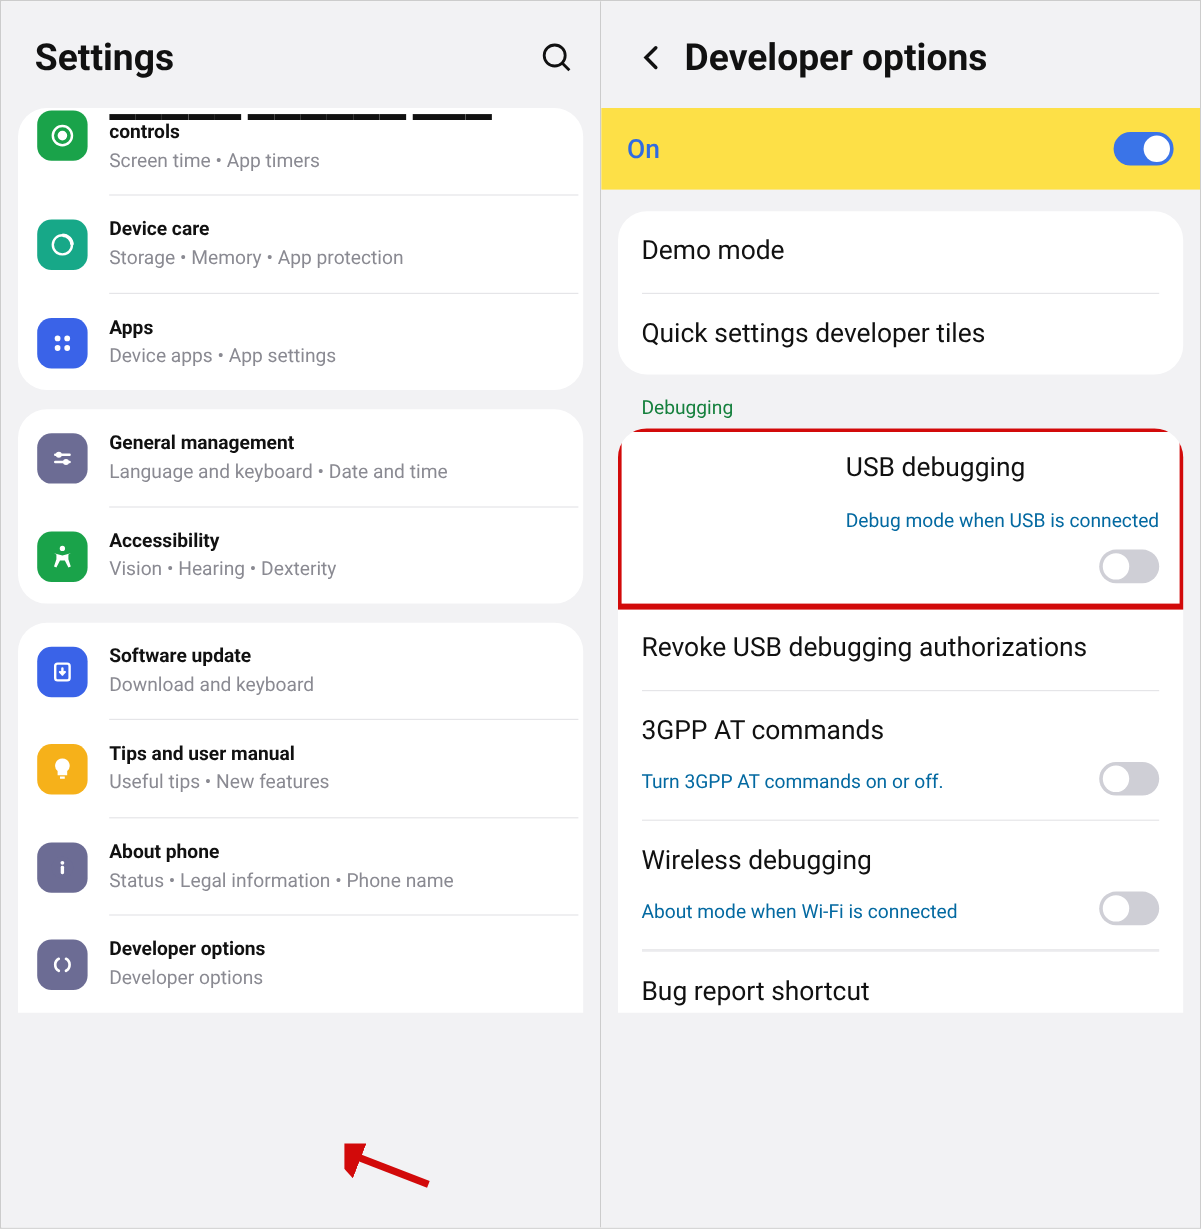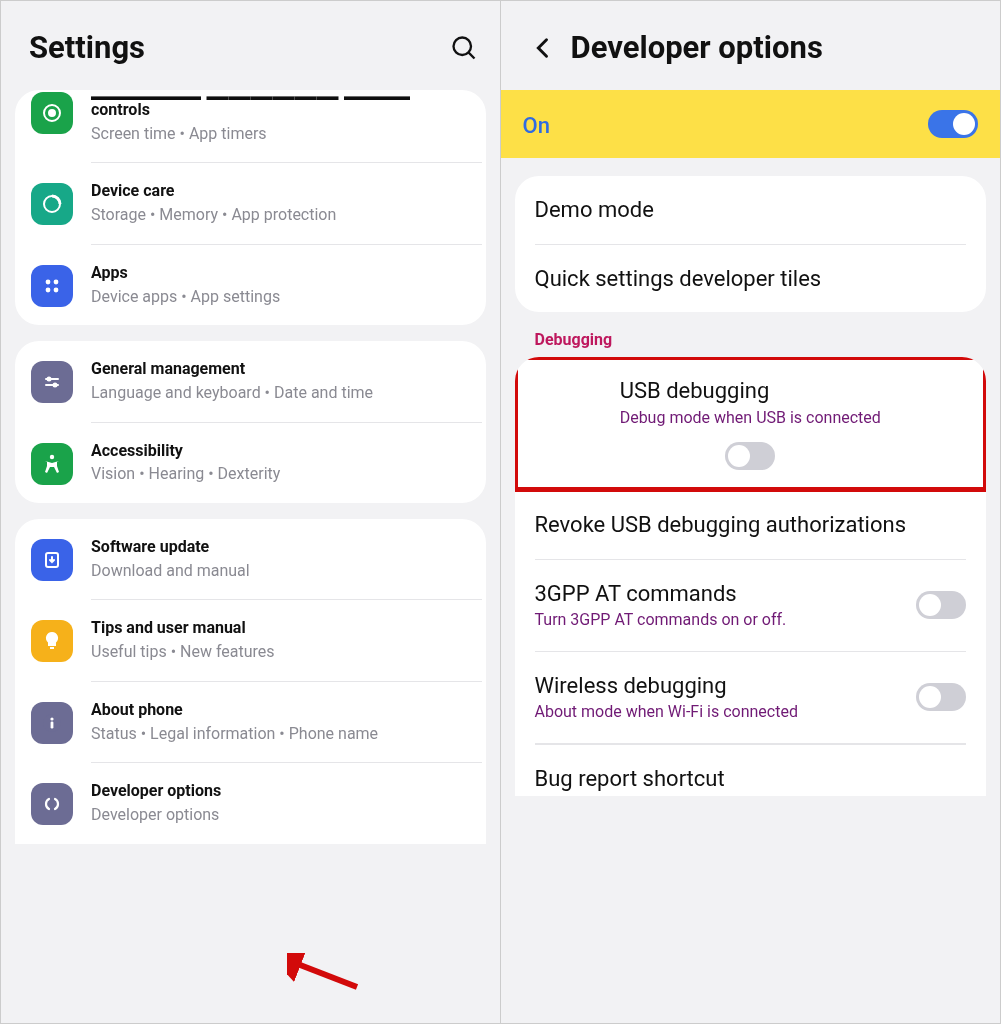--- a/index.html
+++ b/index.html
@@ -112,33 +112,32 @@
   .switch.off::after { left: 3px; }
   .r-section { margin-top: 18px; }
   .r-card {
     background: #fff;
     margin: 0 14px;
     border-radius: 24px;
     overflow: hidden;
   }
   .r-item {
     display: flex;
-    align-items: center;
+    align-items: flex-end;
     padding: 20px 20px 20px 20px;
     gap: 14px;
   }
   .r-item .r-body { flex: 1; min-width: 0; }
   .r-title { font-size: 22px; color: #111; line-height: 1.25; }
-  .r-sub { font-size: 16px; color: #701a75; margin-top: 2px; line-height: 1.35; }
+  .r-sub { font-size: 16px; color: #0369a1; margin-top: 18px; line-height: 1.35; }
   .r-divider { height: 1px; background: #e5e5e8; margin: 0 20px; }
   .section-label {
     font-size: 16px;
-    color: #be185d;
+    color: #15803d;
     padding: 18px 34px 8px 34px;
-    font-weight: bold;
   }
   .highlight {
     outline: 5px solid #d20a0a;
     outline-offset: -3px;
     flex-direction: column;
   }
   .arrow {
     position: absolute;
     left: 286px;
     top: 952px;
@@ -243,21 +242,21 @@
   <div class="card" style="margin-bottom:0;border-bottom-left-radius:0;border-bottom-right-radius:0;">
     <div class="item">
       <div class="icon-circle" style="background:#3a63e8">
         <svg viewBox="0 0 24 24" fill="none" stroke="#fff" stroke-width="2">
             <rect x="6" y="5" width="12" height="14" rx="2"></rect>
             <path d="M12 9v5m-2-2l2 2 2-2" stroke-linecap="round"></path>
           </svg>
       </div>
       <div class="item-body">
         <div class="item-title">Software update</div>
-        <div class="item-sub">Download and manual</div>
+        <div class="item-sub">Download and keyboard</div>
       </div>
     </div>
     <div class="divider"></div>
     <div class="item">
       <div class="icon-circle" style="background:#f6b11a">
         <svg viewBox="0 0 24 24" fill="#fff">
             <path d="M12 3a6 6 0 00-4 10.5V17h8v-3.5A6 6 0 0012 3zm-2 15h4v2h-4z"></path>
           </svg>
       </div>
       <div class="item-body">

